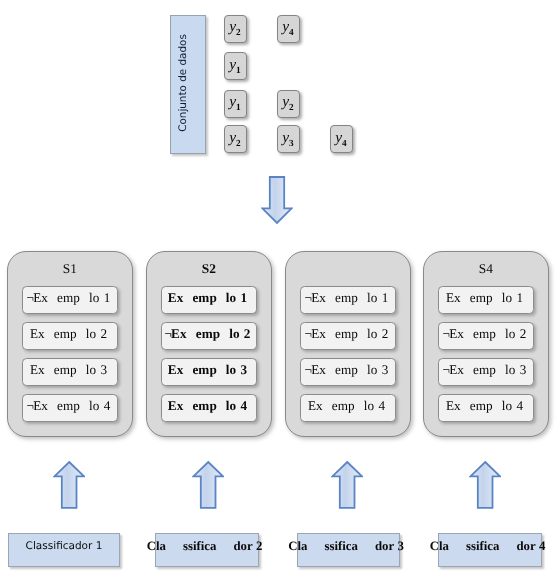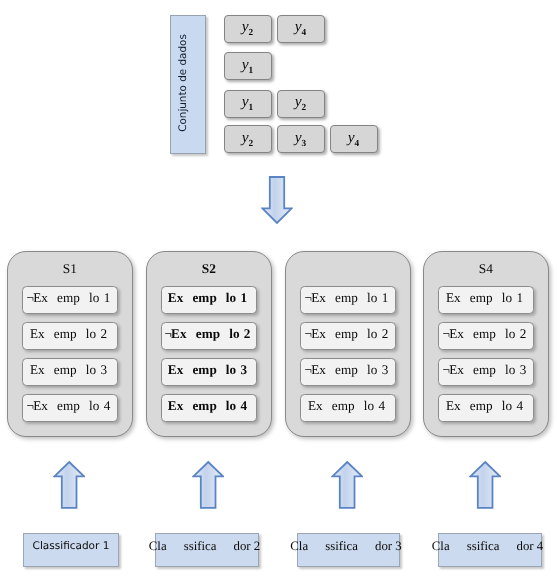--- a/index.html
+++ b/index.html
@@ -13,21 +13,21 @@
   
   #dataset-box{left:170px;top:15px;width:36px;height:139px;
     background:#c9d9ef;border:1px solid #98a3b0;box-sizing:border-box;
     box-shadow:1.5px 1.5px 2px rgba(0,0,0,0.22);}
   #dataset-label{position:absolute;left:-6px;top:-2px;width:138px;height:35px;
     transform-origin:0 0;transform:rotate(-90deg) translate(-138px,0);
     display:flex;align-items:center;justify-content:center;
     font-family:"DejaVu Sans",sans-serif;font-size:10.4px;color:#141e30;white-space:nowrap;}
 
   
-  .ybox{width:48px;height:28px;
+  .ybox{width:23px;height:28px;
     background:#d6d6d6;border:1px solid #848484;border-radius:4px;box-sizing:border-box;
     box-shadow:2px 2px 3px rgba(0,0,0,0.32);
     display:flex;align-items:center;justify-content:center;
     font-size:15.5px;color:#0a0a0a;line-height:1;}
   .ybox .yl{position:relative;top:-2px;white-space:nowrap;}
   .ybox .yb{font-style:italic;}
   .ybox .ys{font-style:normal;font-weight:bold;font-size:0.60em;position:relative;top:0.45em;}
   .r1{top:15px;}  .r2{top:52.3px;} .r3{top:89.6px;} .r4{top:125.4px;}
   .c1{left:223.5px;} .c2{left:276.5px;} .c3{left:329.5px;}
 
@@ -52,25 +52,25 @@
     padding-bottom:4px;padding-right:3px;
     font-size:13.2px;color:#0a0a0a;letter-spacing:0.1px;line-height:1;}
   .i1{top:34px;} .i2{top:70px;} .i3{top:106px;} .i4{top:142px;}
 
   
   .clf{top:533px;height:34px;
     background:#ccdaef;border:1px solid #9aa6b4;box-sizing:border-box;
     box-shadow:1.5px 1.5px 2px rgba(0,0,0,0.22);
     display:flex;align-items:center;justify-content:center;
     padding-bottom:8px;line-height:1;color:#0a0a0a;}
-  #clf-1{left:23px;width:96px;font-family:"DejaVu Sans",sans-serif;font-size:10.5px;text-align:center;}
+  #clf-1{left:8px;width:112px;font-family:"DejaVu Sans",sans-serif;font-size:10.5px;text-align:center;}
   #clf-2{left:154.5px;width:104px;}
   #clf-3{left:296.5px;width:103px;}
   #clf-4{left:437.5px;width:104px;}
-  #clf-2,#clf-3,#clf-4{font-size:12.8px;letter-spacing:0.02px;padding-right:4px;}
+  #clf-2,#clf-3,#clf-4{font-size:12.8px;letter-spacing:0.02px;padding-right:4px;font-weight:bold;}
   .clf .sp{display:inline-block;width:3.2px;}
   .clf .ck + .ck{margin-left:17px;}
 
   
   .ck + .ck{margin-left:9px;}
   .item .lead{letter-spacing:0;margin-right:-0.9px;}
   .item .sp{display:inline-block;width:4.2px;}
 </style>
 </head>
 <body>

